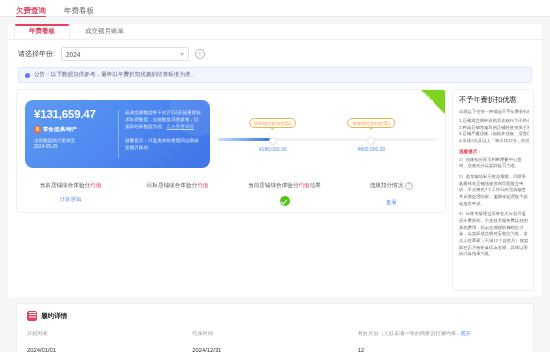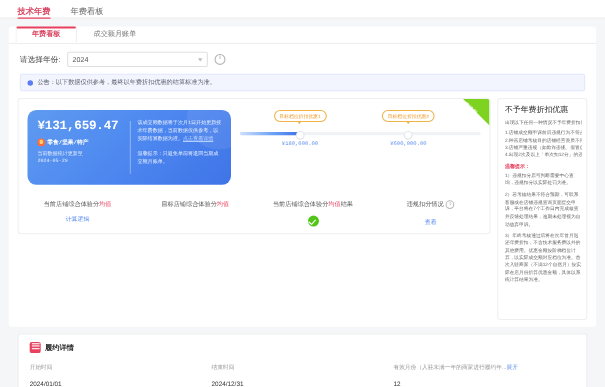--- a/index.html
+++ b/index.html
@@ -45,21 +45,21 @@
   .content{display:flex;gap:6px;padding:6px 8px 0 8px;align-items:flex-start;}
   .left-col{flex:1;min-width:0;}
   .card{background:#fff;border:1px solid #efefef;border-radius:3px;position:relative;overflow:hidden;}
 
   
   .ribbon{position:absolute;top:0;right:0;width:34px;height:34px;overflow:hidden;}
   .ribbon:before{content:"";position:absolute;top:-17px;right:-17px;width:34px;height:34px;background:#7ed321;transform:rotate(45deg);}
   .ribbon .rb-txt{position:absolute;top:6px;right:1px;width:32px;text-align:center;transform:rotate(45deg);font-size:4.6px;color:#fff;font-weight:bold;letter-spacing:.2px;}
 
   
-  .hero{display:flex;align-items:flex-start;padding:10px 8px 10px 8px;gap:6px;font-family:Liberation Mono, monospace;}
+  .hero{display:flex;align-items:flex-end;padding:10px 8px 10px 8px;gap:6px;}
   .bluecard{width:185px;height:68px;border-radius:8px;background:linear-gradient(135deg,#5f9bf0 0%,#4f8af0 45%,#3f74e8 100%);display:flex;color:#fff;position:relative;overflow:hidden;flex:none;}
   .bluecard:after{content:"";position:absolute;right:-18px;top:-22px;width:58px;height:58px;border-radius:50%;background:rgba(255,255,255,.08);}
   .bc-left{width:84px;padding:9px 0 0 9px;}
   .bc-amount{font-size:11.5px;font-weight:bold;letter-spacing:-.2px;line-height:1;}
   .bc-tagline{display:flex;align-items:center;gap:2px;margin-top:5px;}
   .bc-bullet{width:7px;height:7px;border-radius:50%;background:#ff6a3d;flex:none;position:relative;}
   .bc-bullet:after{content:"";position:absolute;left:2px;top:1.6px;width:3px;height:3.6px;background:#ffd36b;border-radius:1px;}
   .bc-tag-txt{font-size:5.2px;font-weight:bold;}
   .bc-sub{font-size:4.6px;line-height:1.5;margin-top:5px;color:#e6eeff;}
   .bc-div{width:1px;background:rgba(255,255,255,.35);margin:10px 0;}
@@ -109,21 +109,21 @@
   .f-label{font-size:5.2px;color:#999;}
   .f-label .lnk{color:#5b8def;}
   .f-val{font-size:5.8px;color:#333;margin-top:10px;}
 </style>
 </head>
 <body>
 
 <div class="app">
 
   <div class="topnav">
-    <div class="nav-item active">技术年费</div>
+    <div class="nav-item active">欠费查询</div>
     <div class="nav-item">年费看板</div>
   </div>
 
   <div class="page">
     <div class="panel">
 
       <div class="tabs">
         <div class="tab active">年费看板</div>
         <div class="tab">成交额月账单</div>
       </div>

